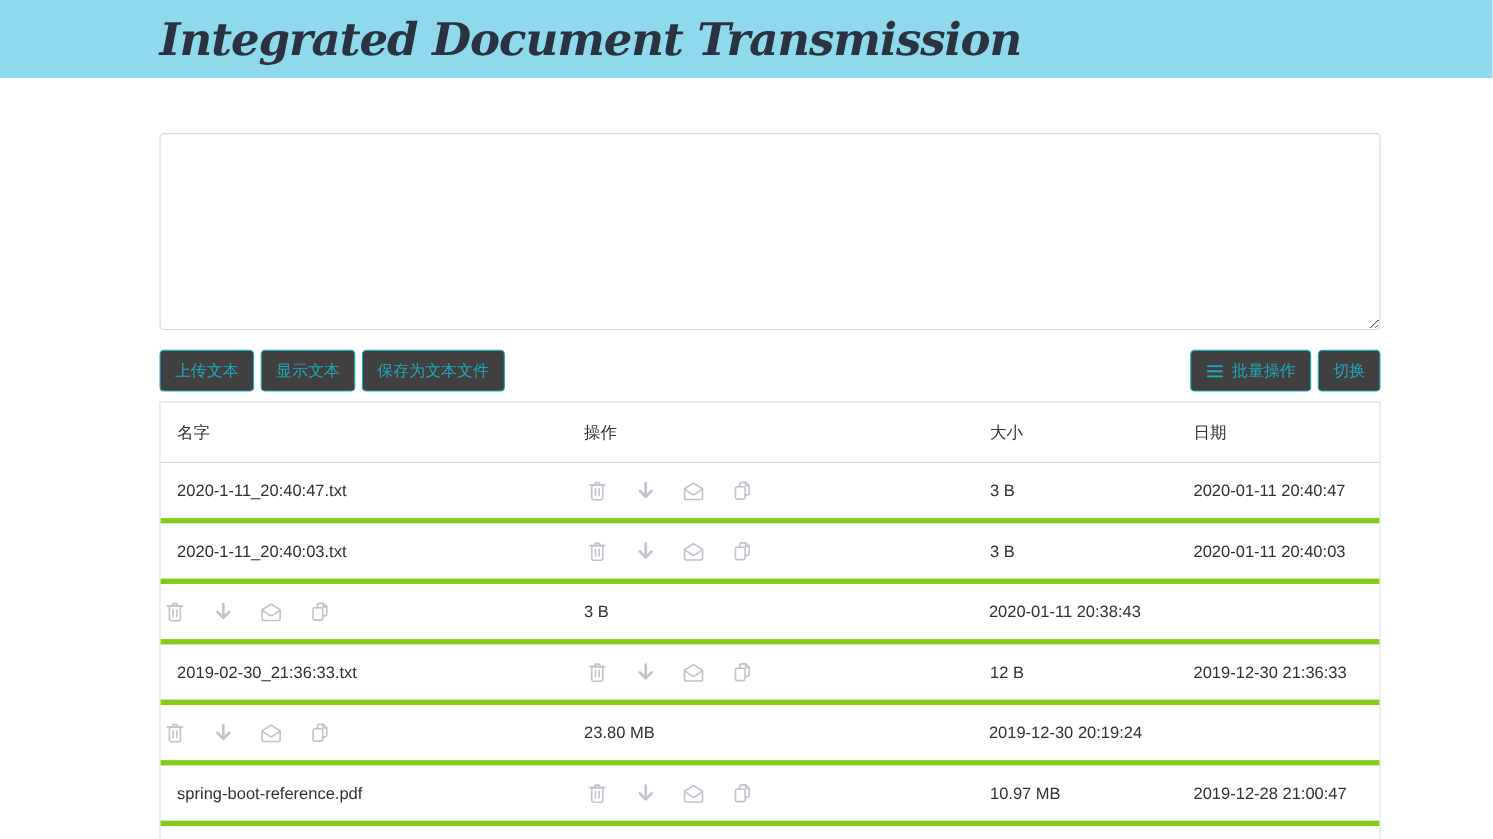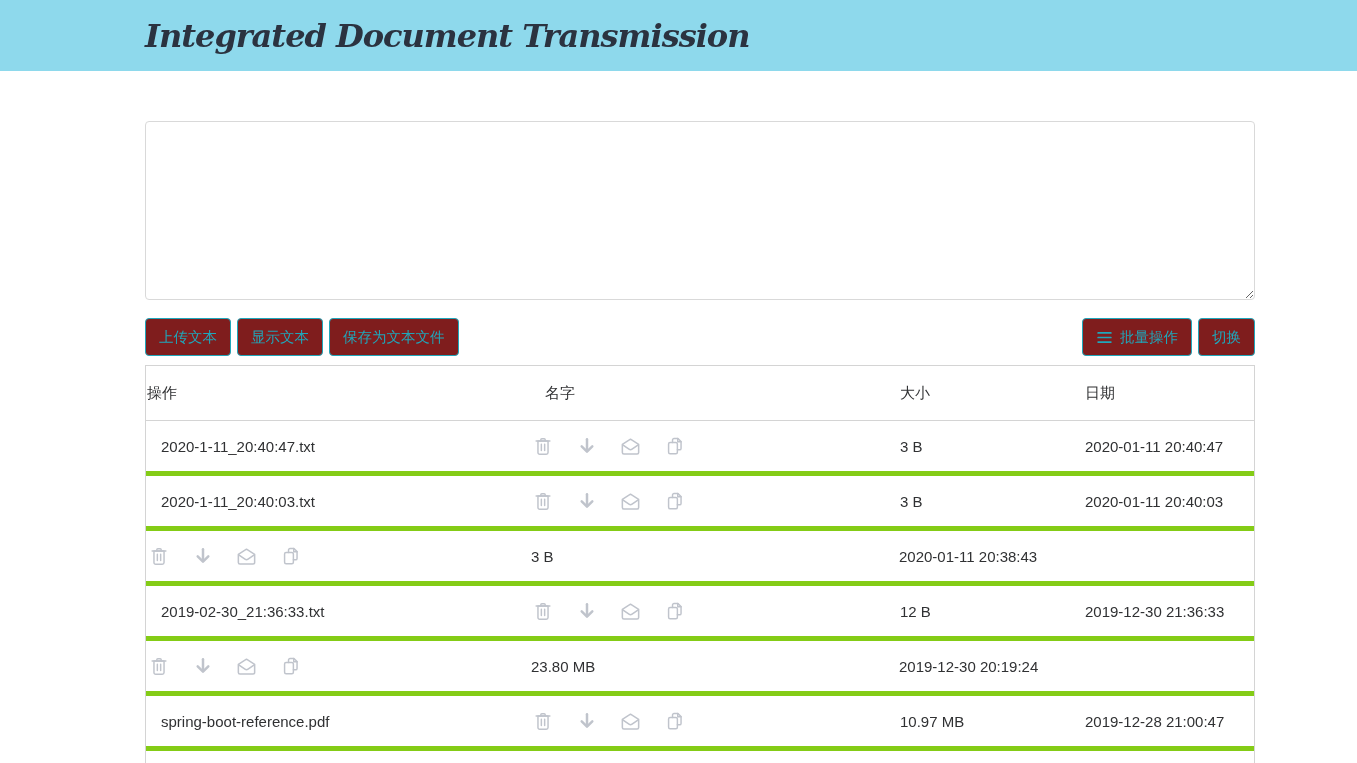--- a/index.html
+++ b/index.html
@@ -15,21 +15,21 @@
     height: 71px;
     background: #8ed9ec;
     display: flex;
     align-items: center;
   }
   .app-title {
     margin-left: 145px;
     font-family: "DejaVu Serif", serif;
     font-style: italic;
     font-weight: 700;
-    font-size: 32px;
+    font-size: 41px;
     letter-spacing: -1px;
     color: #2b3340;
   }
   
   .container {
     margin-left: 145px;
     width: 1110px;
   }
   textarea.text-box {
     display: block;
@@ -48,21 +48,21 @@
   .toolbar {
     margin-top: 18px;
     display: flex;
     justify-content: space-between;
     align-items: center;
   }
   .btn-group { display: flex; gap: 6px; }
   .btn {
     height: 38px;
     padding: 0 13px;
-    background: #7f1d1d;
+    background: #404040;
     border: 1px solid #1fa7bb;
     border-radius: 4px;
     color: #1fa7bb;
     font-family: "Liberation Sans", sans-serif;
     font-size: 14.5px;
     display: inline-flex;
     align-items: center;
     gap: 7px;
     cursor: pointer;
     white-space: nowrap;
@@ -131,22 +131,22 @@
         <span>批量操作</span>
       </button>
       <button class="btn">
         <span>切换</span>
       </button>
     </div>
   </div>
 
   <div class="file-table">
     <div class="trow thead">
+      <div class="th col-name">名字</div>
       <div class="th col-ops">操作</div>
-      <div class="th col-name">名字</div>
       <div class="th col-size">大小</div>
       <div class="th col-date">日期</div>
     </div>
     <div id="tbody">
   <div class="trow">
     <div class="td col-name">2020-1-11_20:40:47.txt</div>
     <div class="td col-ops ops-cell">
       <button class="icon-btn">
         <svg width="22" height="22" viewBox="0 0 24 24" fill="none" stroke="#c0c4cc" stroke-width="1.6" stroke-linecap="round" stroke-linejoin="round">
           <path d="M4.5 6.6h15"></path>

